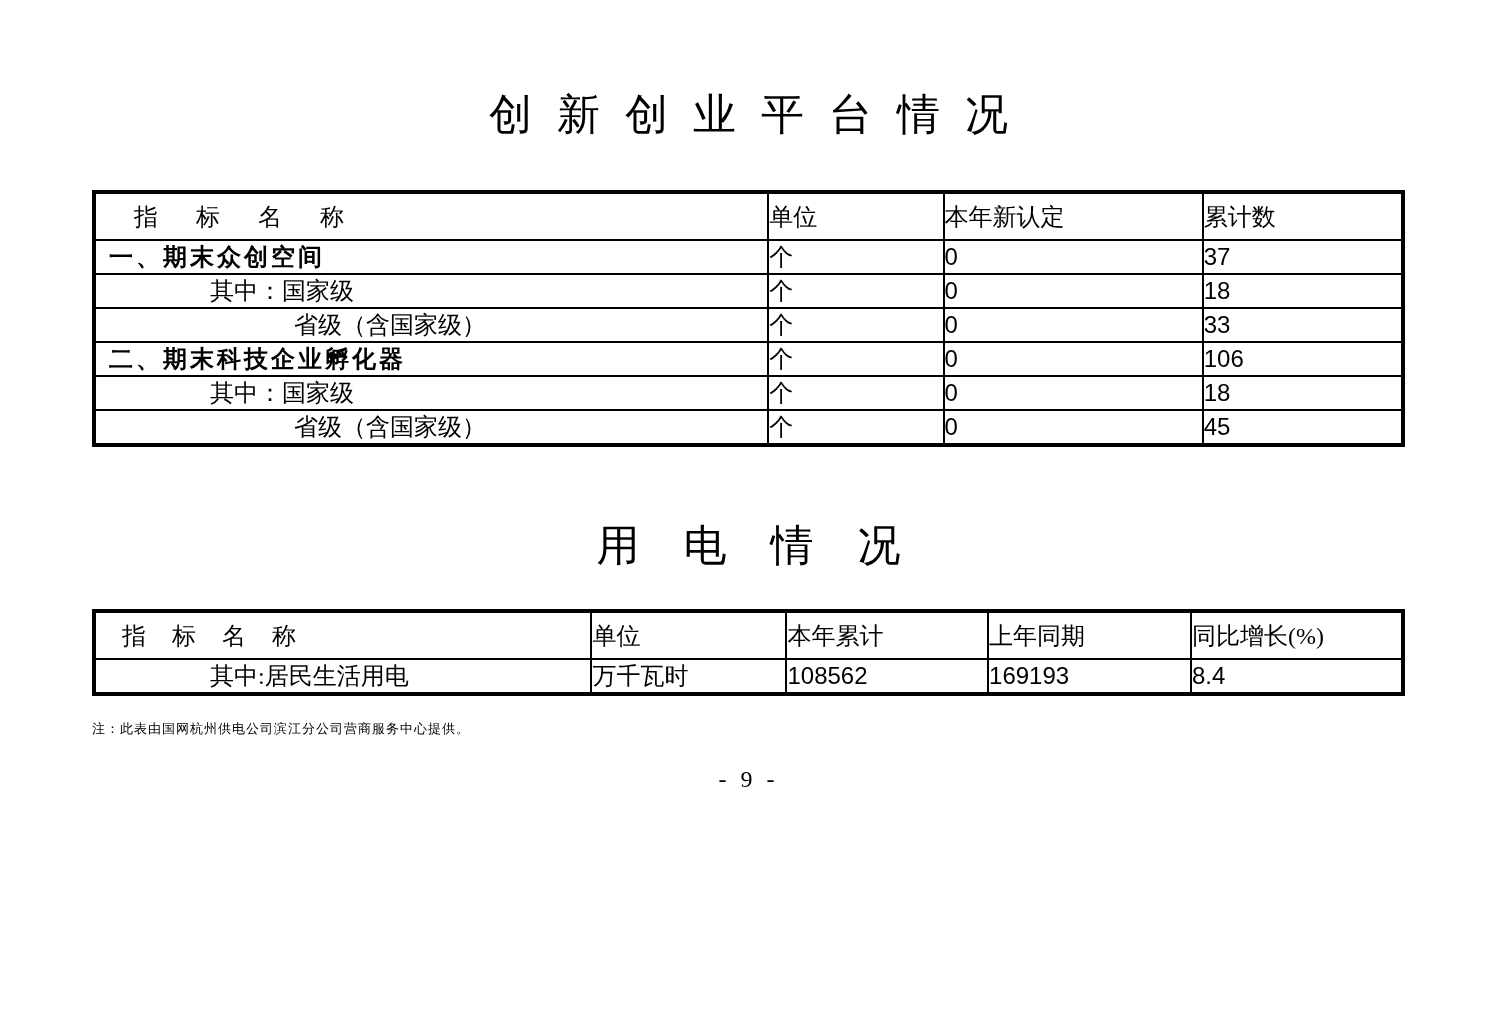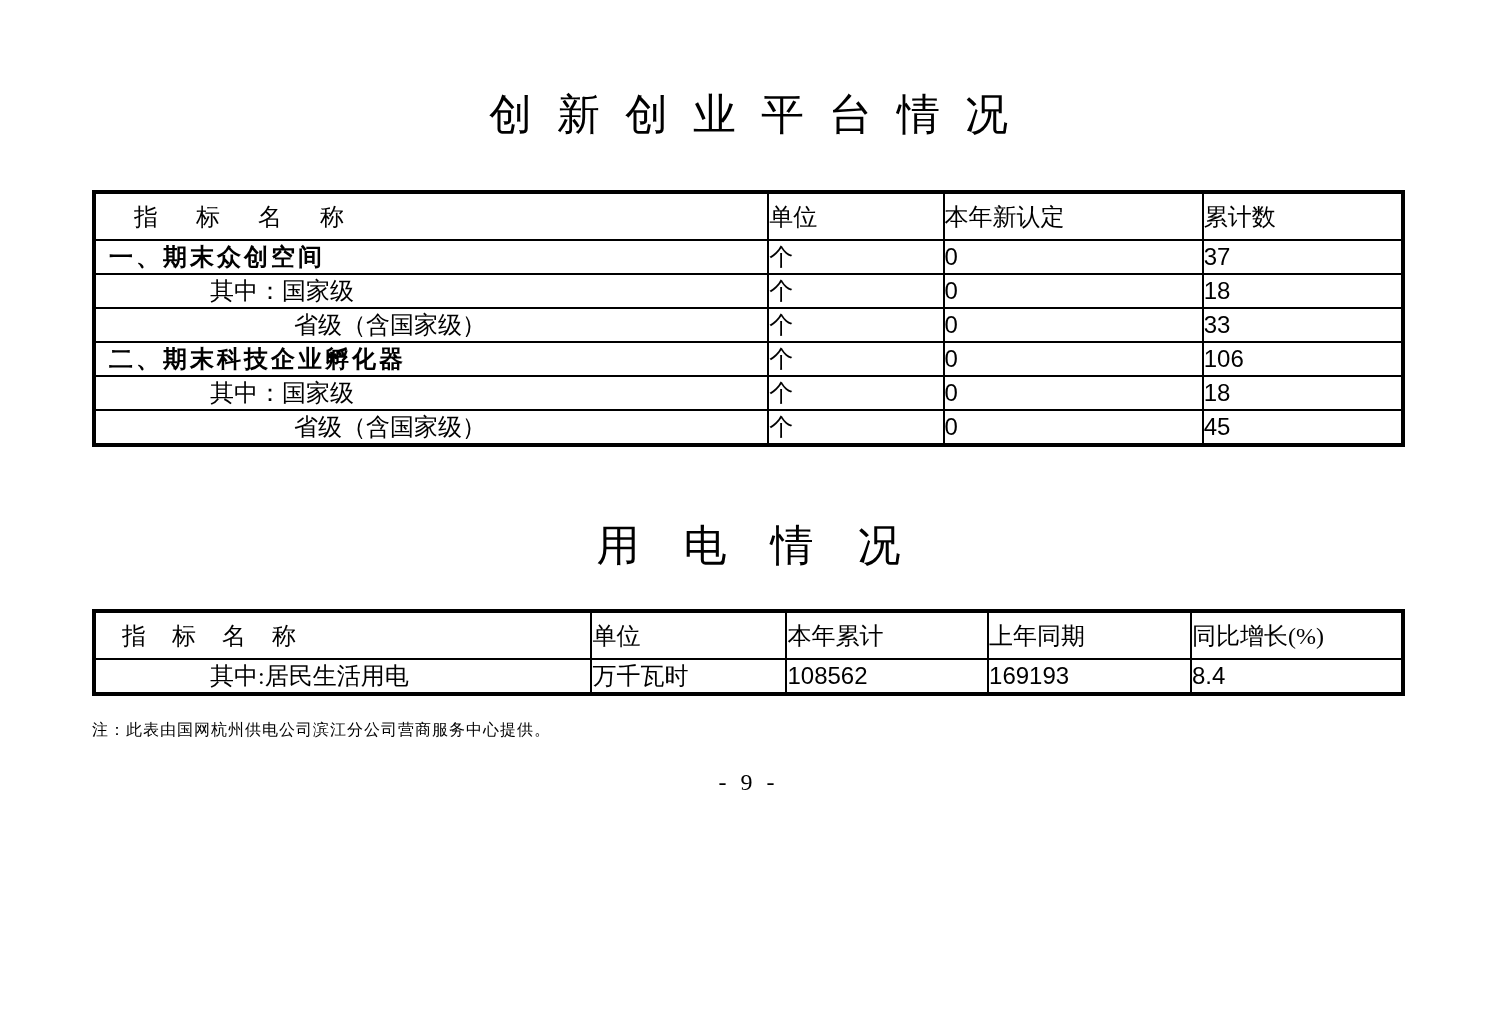--- a/index.html
+++ b/index.html
@@ -65,21 +65,21 @@
     text-align: left;
   }
   td.indent-0 { padding-left: 13px; font-weight: bold; font-family: "Liberation Sans", sans-serif; letter-spacing: 3px; }
   td.indent-1 { padding-left: 114px; }
   td.indent-2 { padding-left: 198px; }
   td.indent-2b { padding-left: 215px; letter-spacing: 4px; }
   td.num-cell { font-family: "Liberation Sans", sans-serif; font-size: 27px; }
   td.unit-cell { font-size: 25px; }
   .footnote {
     margin-top: 24px;
-    font-size: 16px;
+    font-size: 13px;
     letter-spacing: 1px;
   }
   .page-number {
     margin-top: 28px;
     text-align: center;
     font-size: 24px;
     letter-spacing: 4px;
   }
 </style>
 </head>

